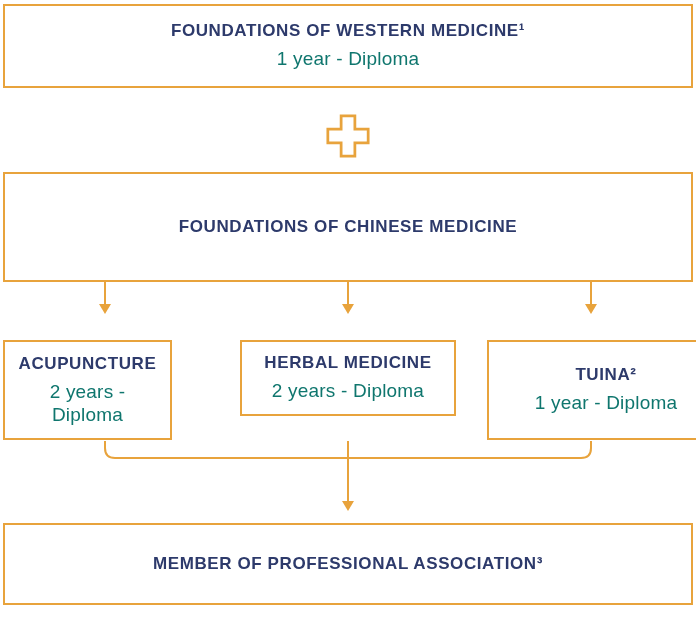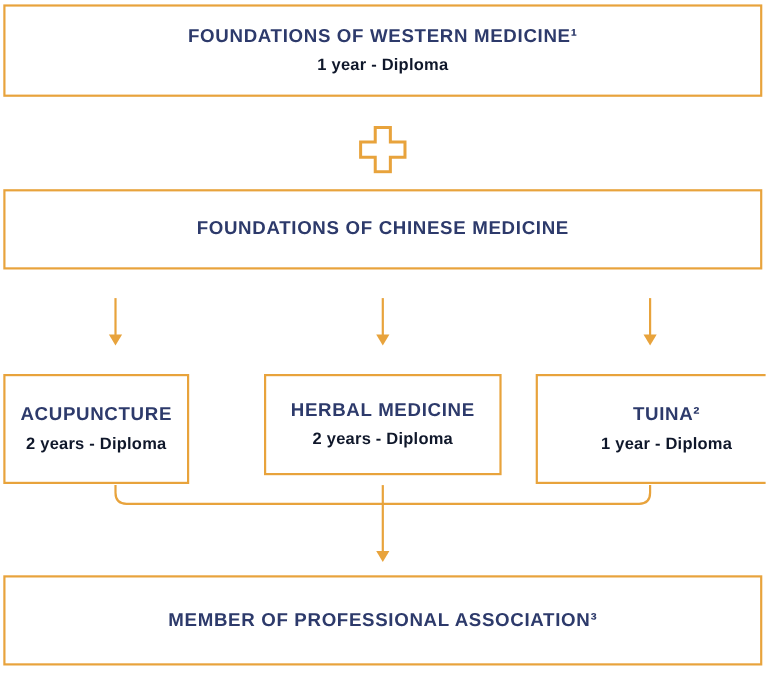--- a/index.html
+++ b/index.html
@@ -34,30 +34,30 @@
     padding: 4px 10px;
   }
   .title {
     color: #2D3A6B;
     font-weight: bold;
     font-size: 17px;
     letter-spacing: 0.6px;
     line-height: 1.2;
   }
   .subtitle {
-    color: #0f172a;
-    font-weight: bold;
-    font-size: 15px;
+    color: #0f766e;
+    font-weight: normal;
+    font-size: 19px;
     letter-spacing: 0.2px;
     line-height: 1.2;
   }
   #box-western     { left: 3px;   top: 4px;   width: 690px; height: 84px;  }
-  #box-chinese     { left: 3px;   top: 172px; width: 690px; height: 73px;  }
+  #box-chinese     { left: 3px;   top: 172px; width: 690px; height: 110px;  }
   #box-acupuncture { left: 3px;   top: 340px; width: 169px; height: 100px; }
-  #box-herbal      { left: 240px; top: 340px; width: 216px; height: 92px; }
+  #box-herbal      { left: 240px; top: 340px; width: 216px; height: 76px; }
   #box-tuina       { left: 487px; top: 340px; width: 238px; height: 100px; }
   #box-member      { left: 3px;   top: 523px; width: 690px; height: 82px;  }
   svg.overlay {
     position: absolute;
     left: 0; top: 0;
     pointer-events: none;
   }
   .plus {
     position: absolute;
     left: 326px;

